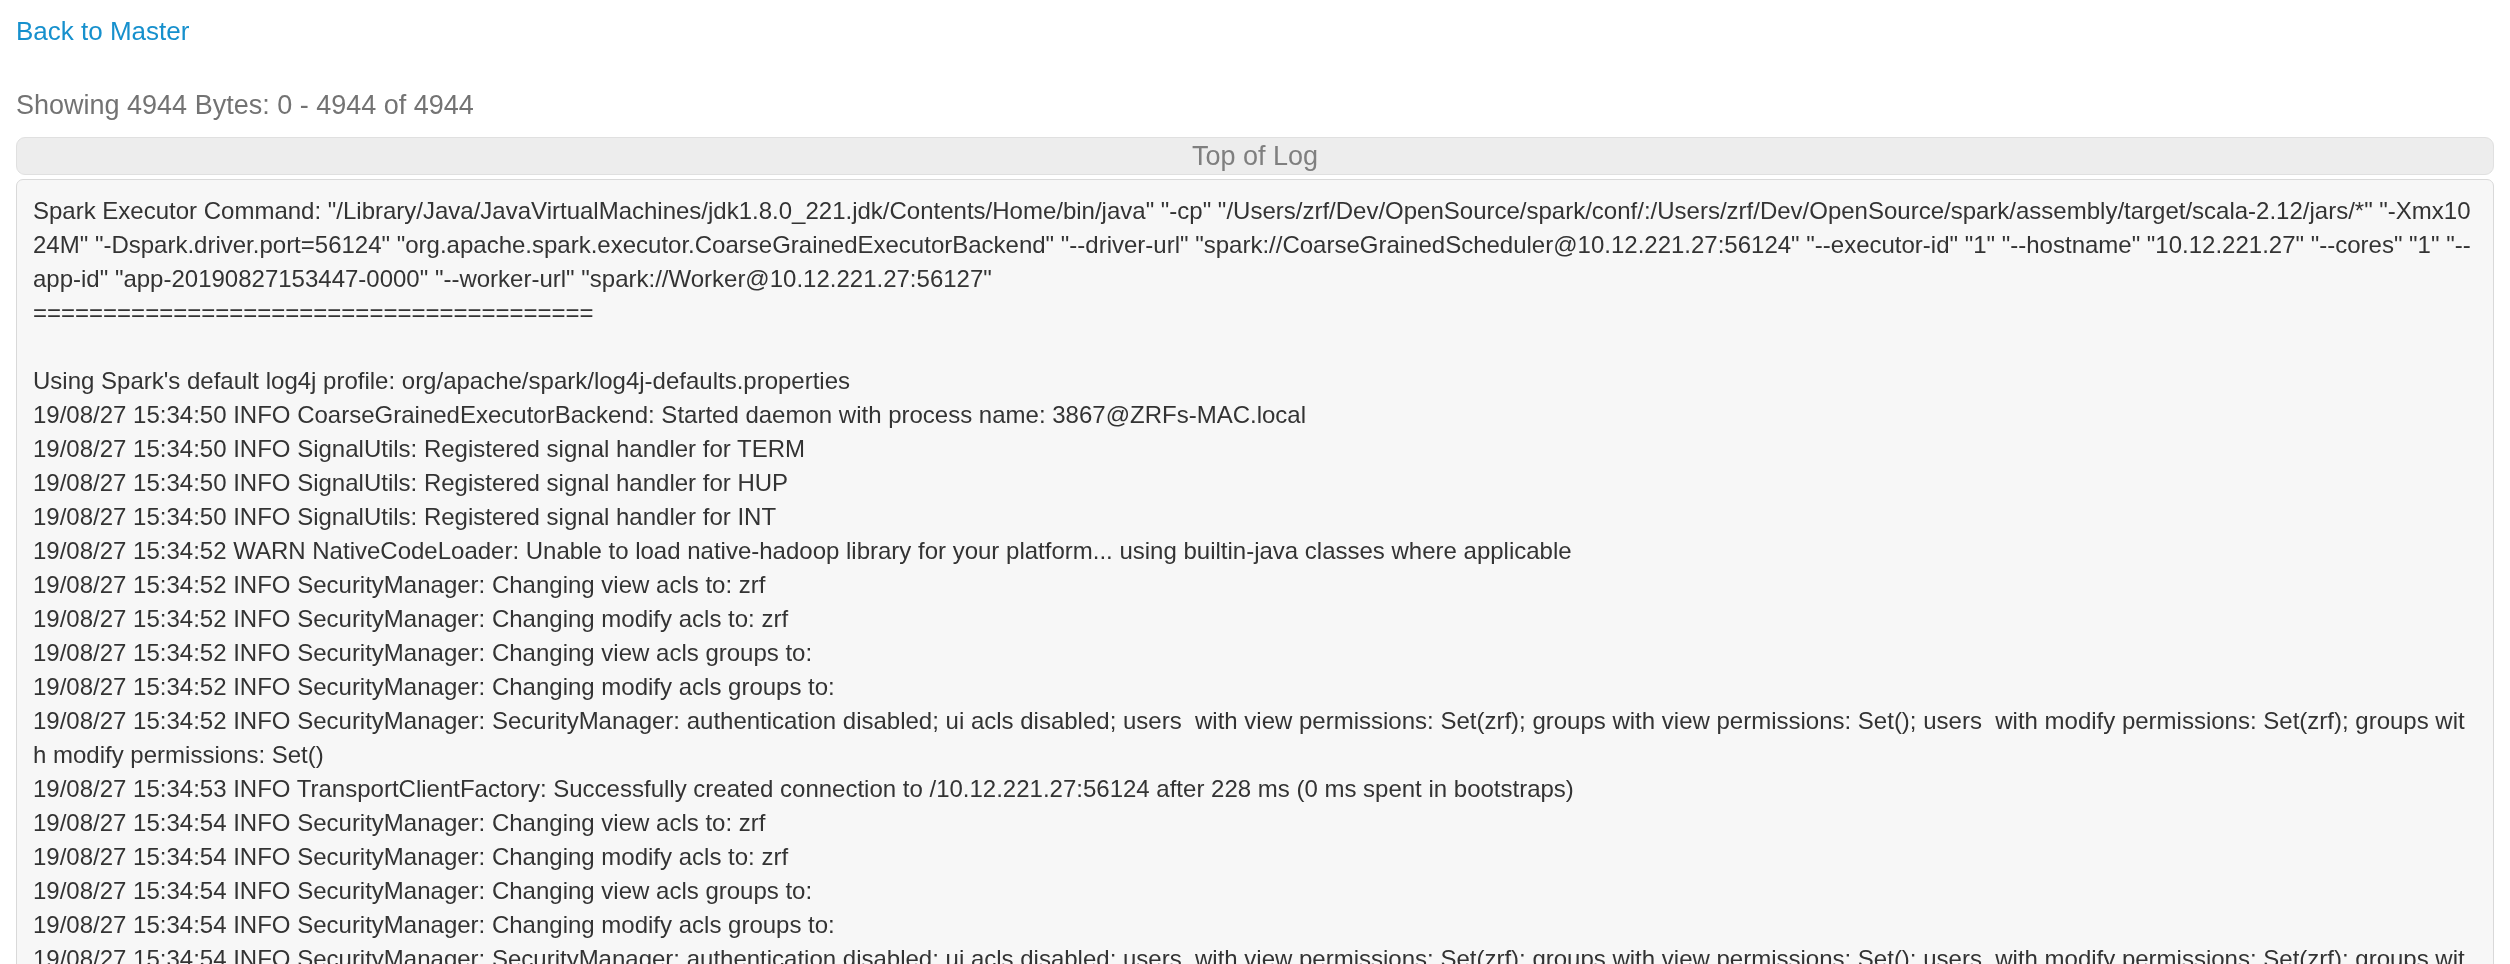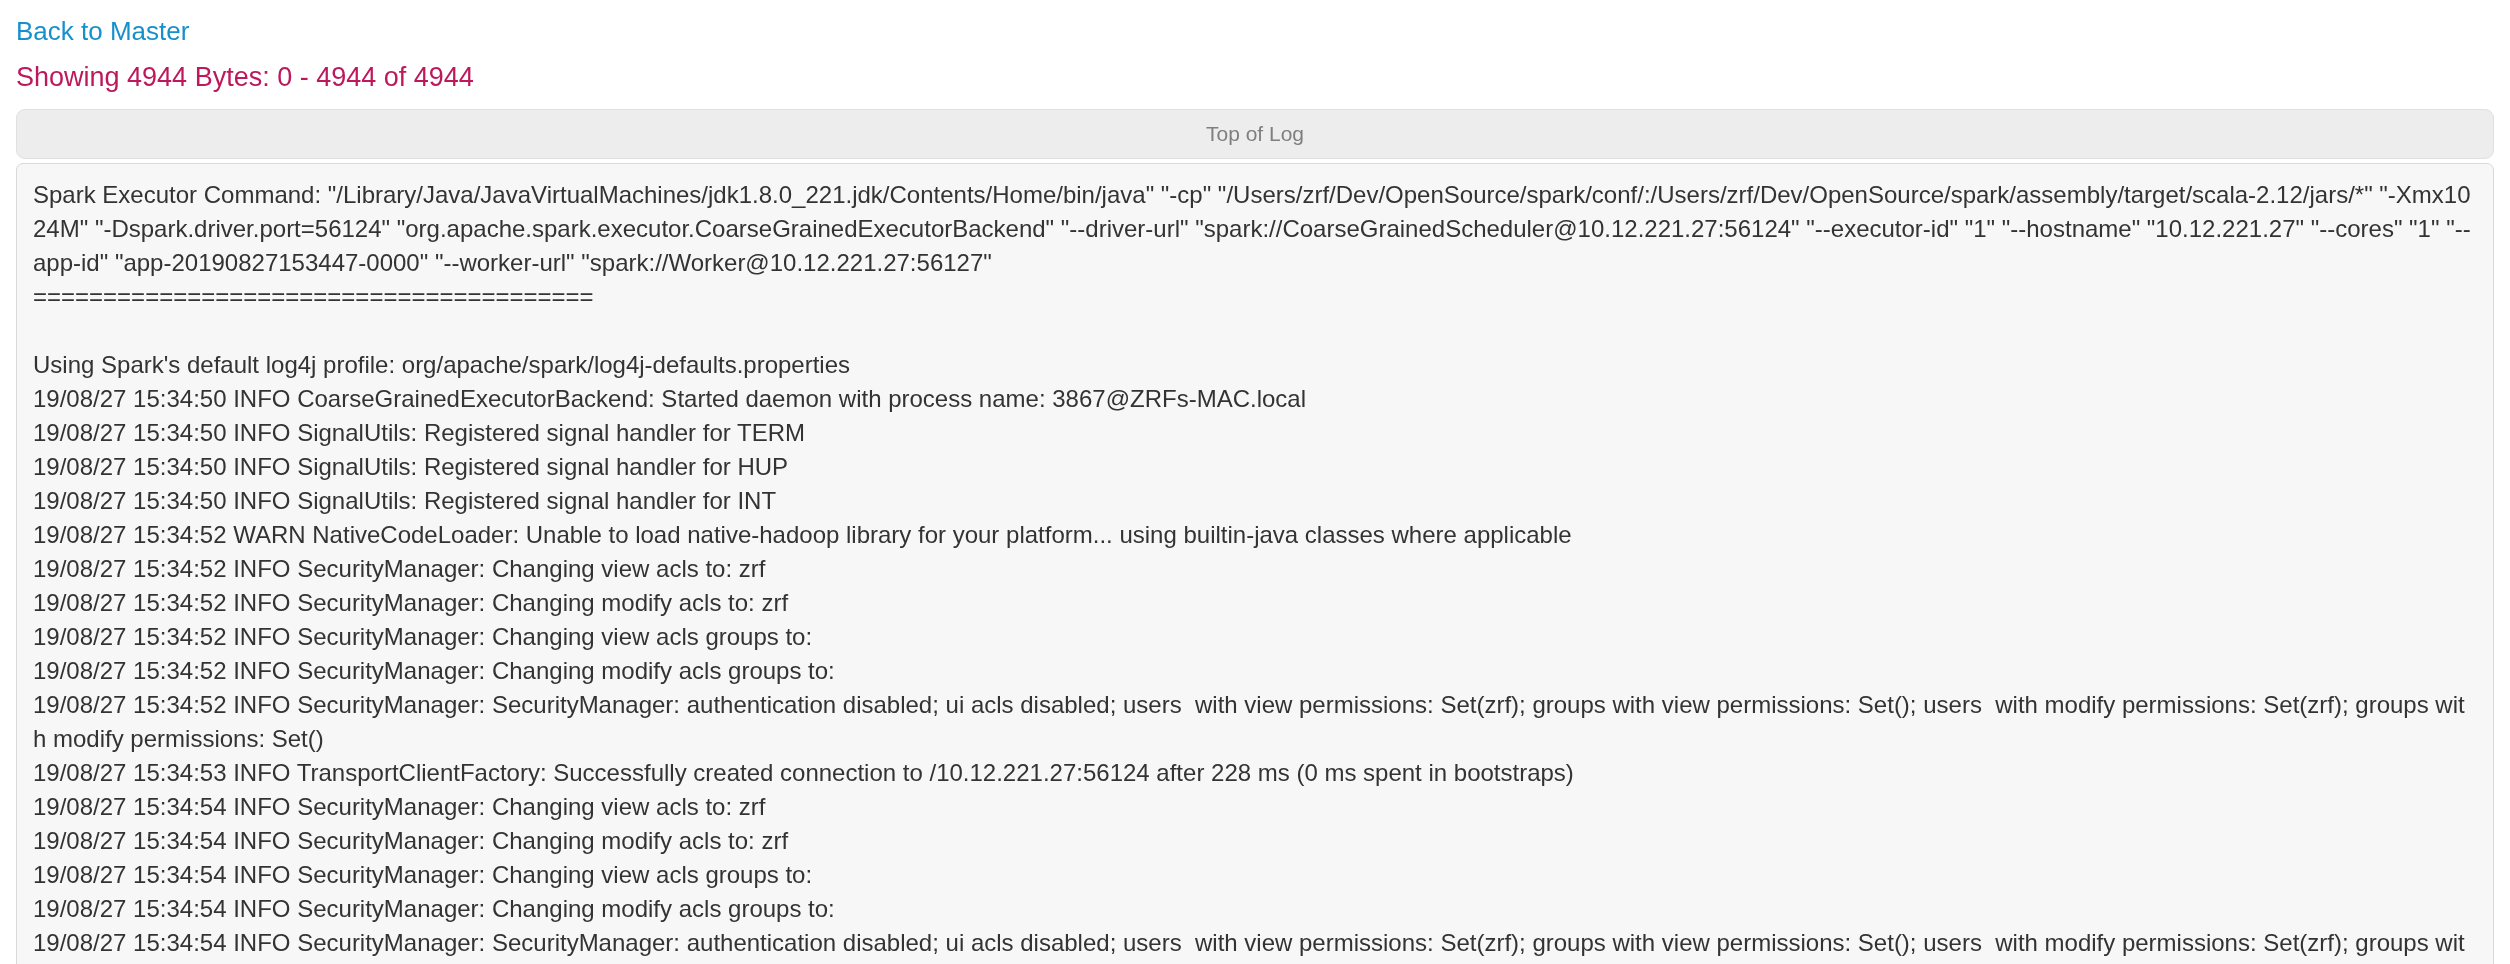--- a/index.html
+++ b/index.html
@@ -18,35 +18,35 @@
   .back-link {
     display: inline-block;
     margin-top: 16px;
     font-size: 26px;
     line-height: 30px;
     color: #1690cd;
     text-decoration: none;
     cursor: pointer;
   }
   .byte-info {
-    margin-top: 15px;
+    margin-top: 43px;
     font-size: 27px;
     line-height: 32px;
-    color: #be185d;
+    color: #737373;
   }
   .log-marker {
     margin-top: 16px;
-    height: 50px;
+    height: 38px;
     background: #ededed;
     border: 1px solid #e0e0e0;
     border-radius: 9px;
     display: flex;
     align-items: center;
     justify-content: center;
-    font-size: 21px;
+    font-size: 27px;
     color: #7f7f7f;
   }
   .log-box {
     margin-top: 4px;
     height: 1100px; 
     background: #f7f7f7;
     border: 1px solid #d9d9d9;
     border-radius: 7px;
     padding: 14px 16px;
     overflow: hidden;

